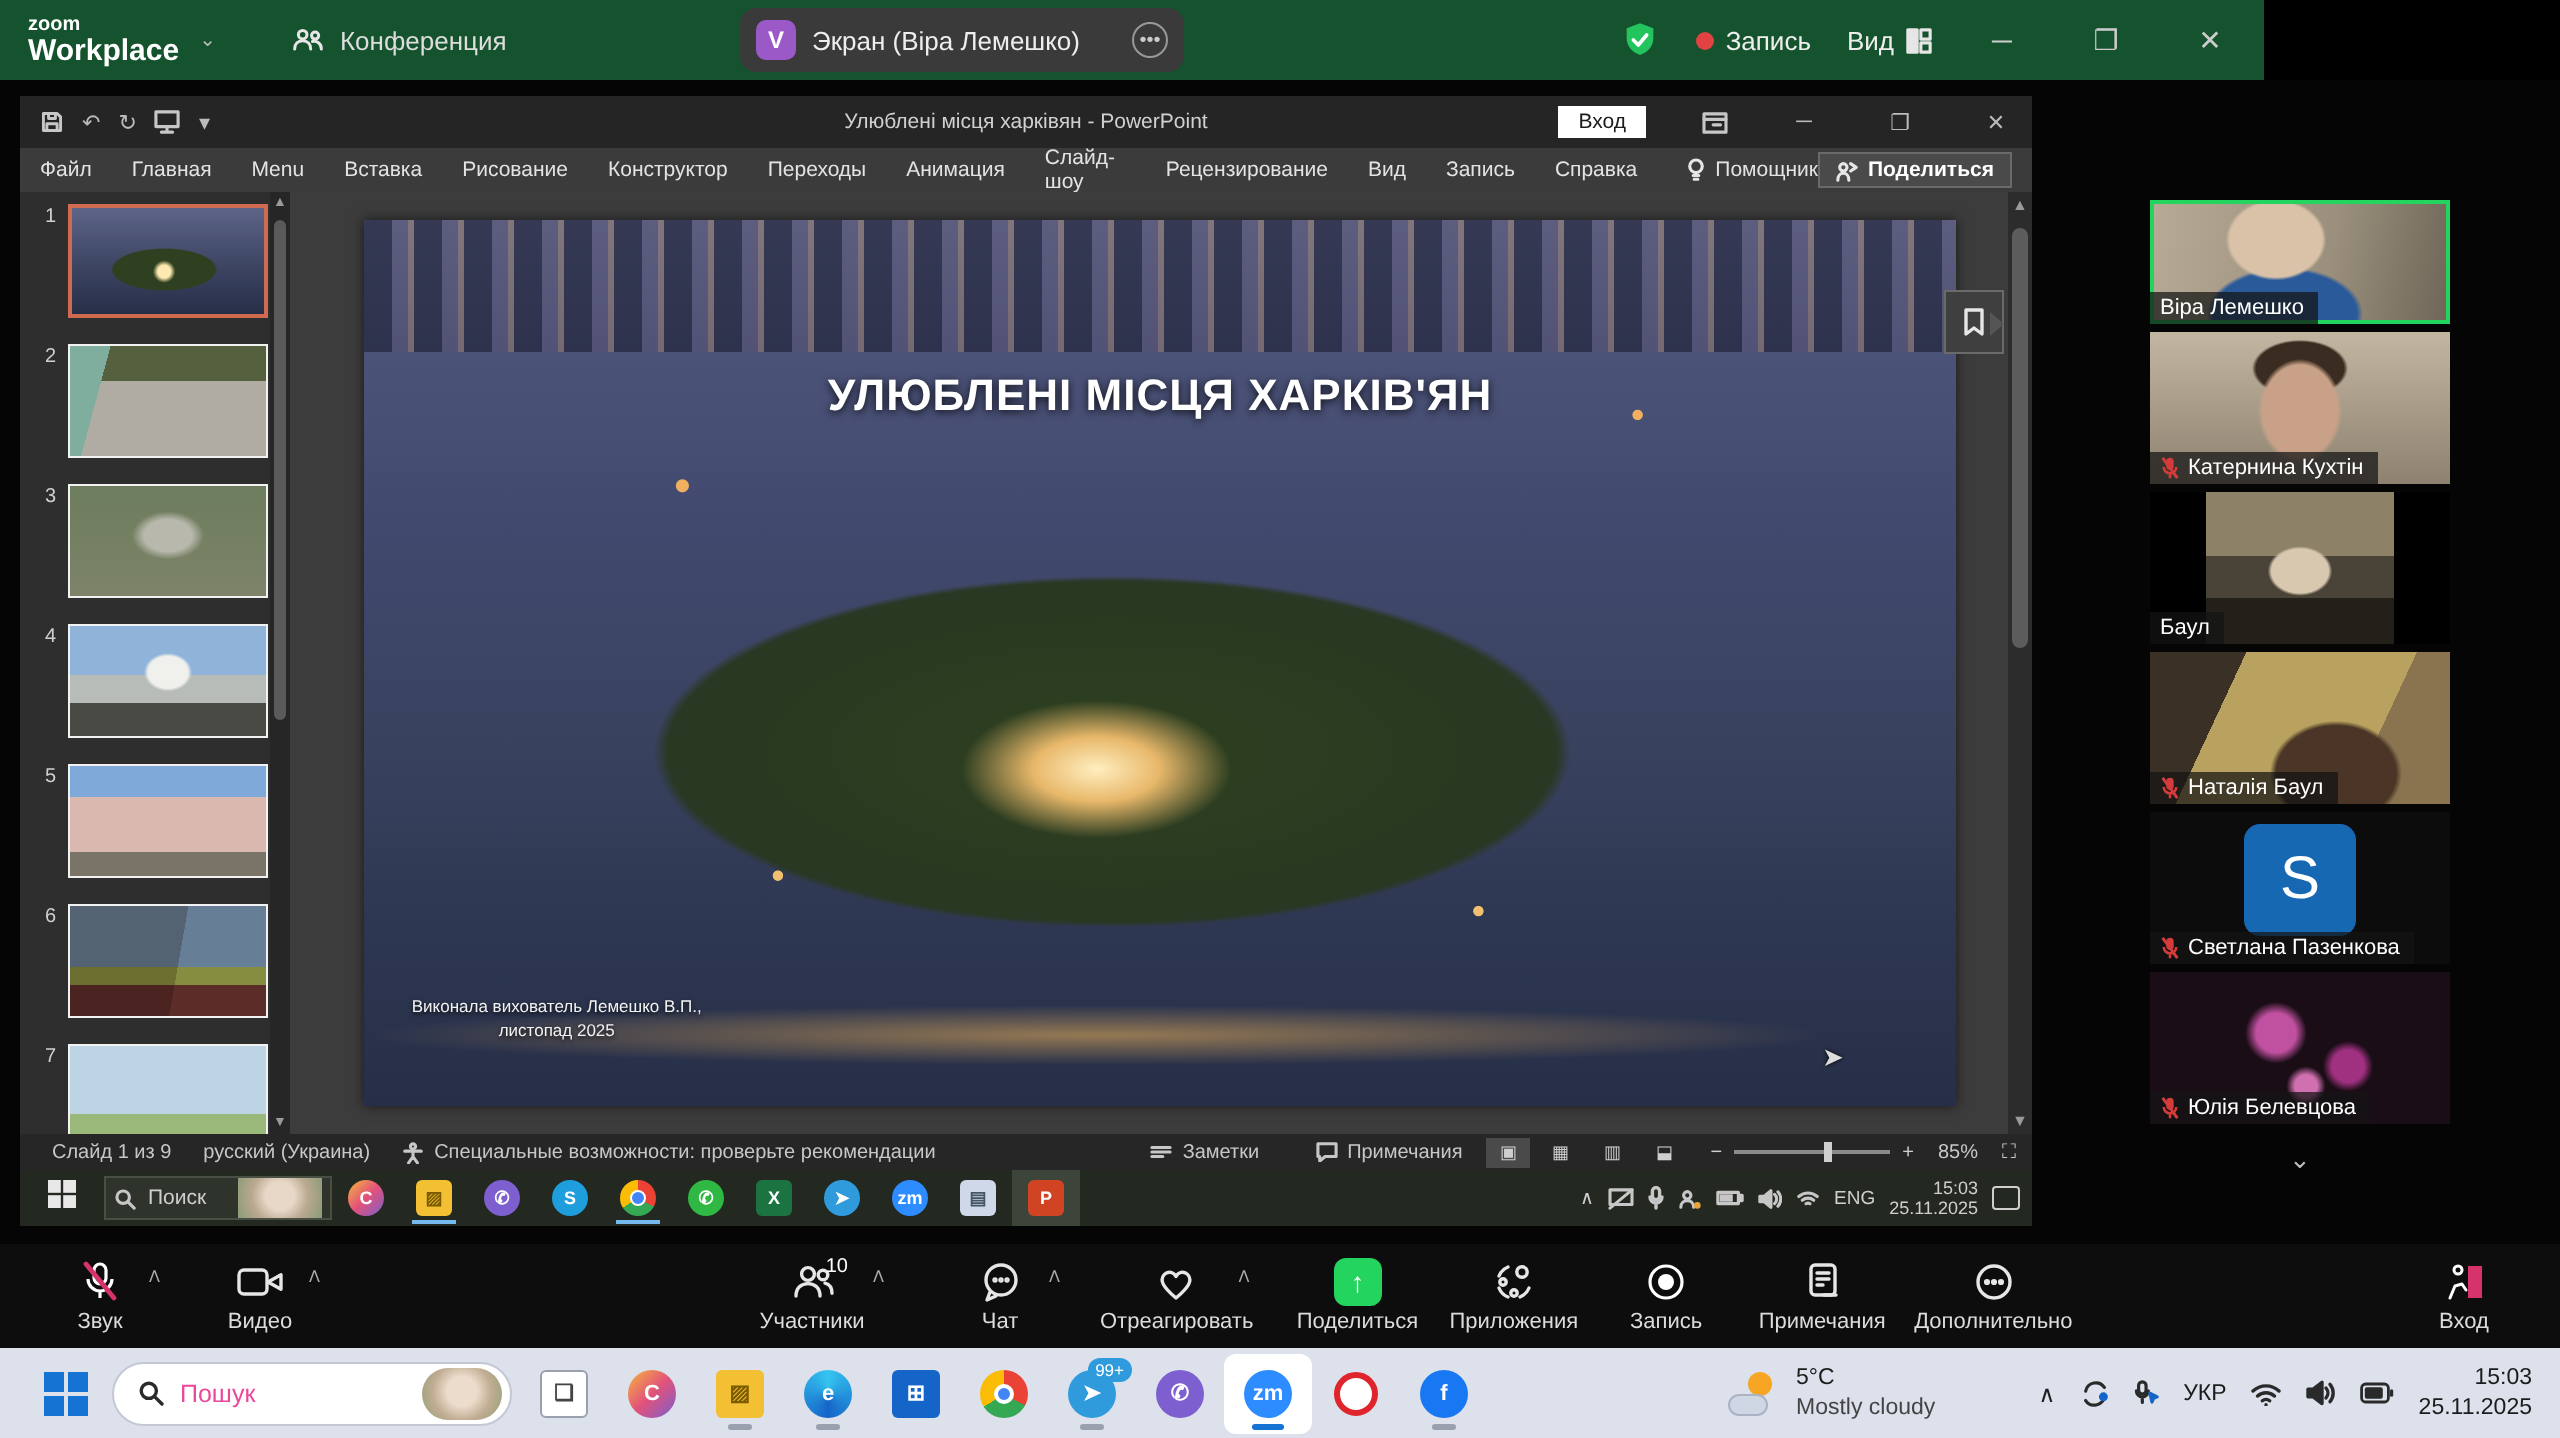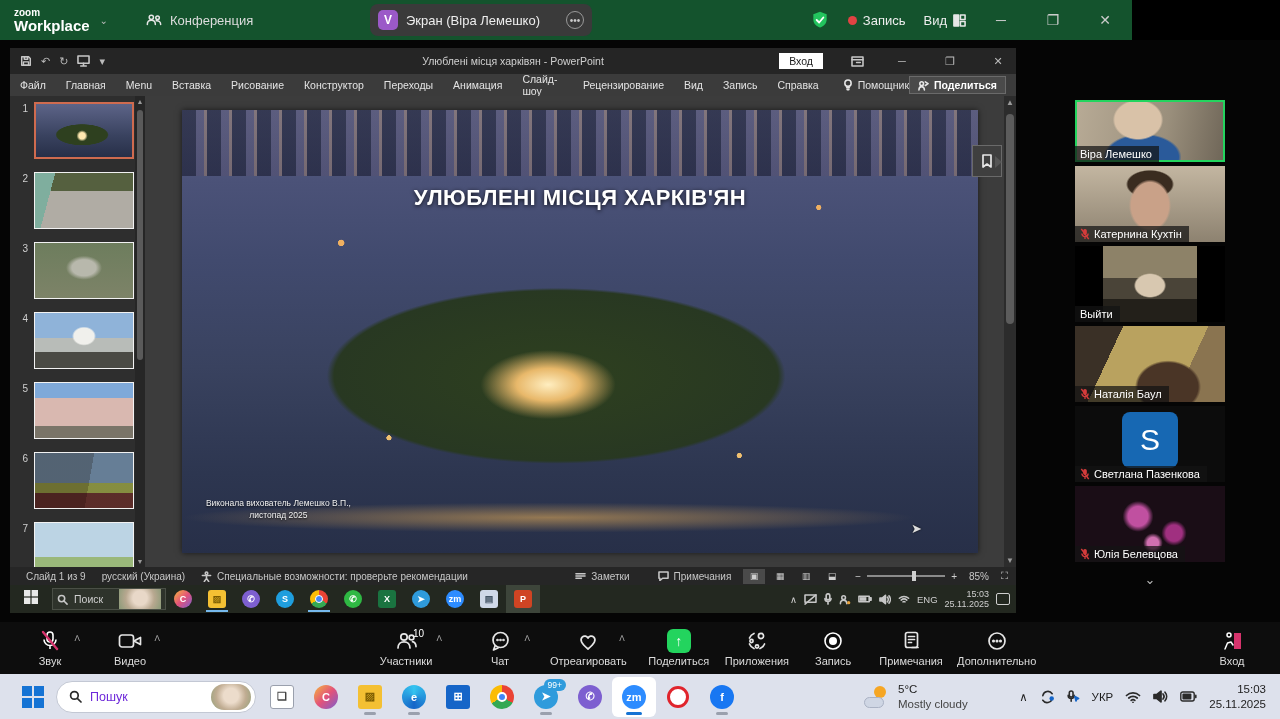--- a/index.html
+++ b/index.html
@@ -155,21 +155,21 @@
               align-items:center; justify-content:center; }
   .share-ic span { color:#fff; font-size:14px; font-weight:700; }
 
   
   .otask { position:absolute; left:0; top:674px; width:1280px; height:45px; background:#dde1ec;
            display:flex; align-items:center; color:#1c1c1c; }
   .ot-start { margin-left:22px; }
   .win11 { display:grid; grid-template-columns:10px 10px; grid-gap:2px; }
   .win11 span { width:10px; height:10px; background:#1573d4; }
   .ot-search { margin-left:12px; width:200px; height:32px; background:#fff; border:1px solid #c3c8d4; border-radius:16px;
-               display:flex; align-items:center; gap:8px; padding:0 4px 0 12px; font-size:12.5px; color:#6d28d9; }
+               display:flex; align-items:center; gap:8px; padding:0 4px 0 12px; font-size:12.5px; color:#ec4899; }
   .ot-search .spic { margin-left:auto; width:40px; height:26px; border-radius:13px;
                background:radial-gradient(circle at 50% 45%, #ecdccb 0 30%, #c0ac92 60%, #90a078 100%); }
   .ot-icons { display:flex; align-items:center; margin-left:4px; }
   .ot-ico { position:relative; width:44px; height:40px; display:flex; align-items:center; justify-content:center; }
   .ot-ico .appdot { width:24px; height:24px; font-size:11px; }
   .ot-ico.open::after { content:""; position:absolute; left:16px; bottom:2px; width:12px; height:3px; border-radius:2px; background:#9aa0ad; }
   .ot-ico.active { background:#fff; border-radius:6px; }
   .ot-ico.active::after { content:""; position:absolute; left:14px; bottom:2px; width:16px; height:3px; border-radius:2px; background:#1573d4; }
   .badge { position:absolute; top:2px; right:2px; background:#2f9bdc; color:#fff; font-size:8.5px; border-radius:7px; padding:1px 4px; }
   .weather { margin-left:120px; display:flex; align-items:center; gap:8px; font-size:11.5px; line-height:1.25; }
@@ -497,21 +497,21 @@
               <rect x="3" y="1" width="4" height="6.5" rx="2" fill="#d43b3b"></rect>
               <path d="M1.6 6a3.4 3.4 0 0 0 6.8 0M5 10v2" stroke="#d43b3b" stroke-width="1.4" fill="none"></path>
               <path d="M1 1l8 11" stroke="#d43b3b" stroke-width="1.6"></path>
             </svg>
           <span>Катернина Кухтін</span>
         </span>
       </div>
       <div class="tile p3">
         <div class="inner"></div>
         <span class="nm">
-            <span>Выйти</span>
+            <span>Баул</span>
           </span>
       </div>
       <div class="tile p4">
         <span class="nm">
           <svg width="10" height="12" viewBox="0 0 10 13">
               <rect x="3" y="1" width="4" height="6.5" rx="2" fill="#d43b3b"></rect>
               <path d="M1.6 6a3.4 3.4 0 0 0 6.8 0M5 10v2" stroke="#d43b3b" stroke-width="1.4" fill="none"></path>
               <path d="M1 1l8 11" stroke="#d43b3b" stroke-width="1.6"></path>
             </svg>
           <span>Наталія Баул</span>

